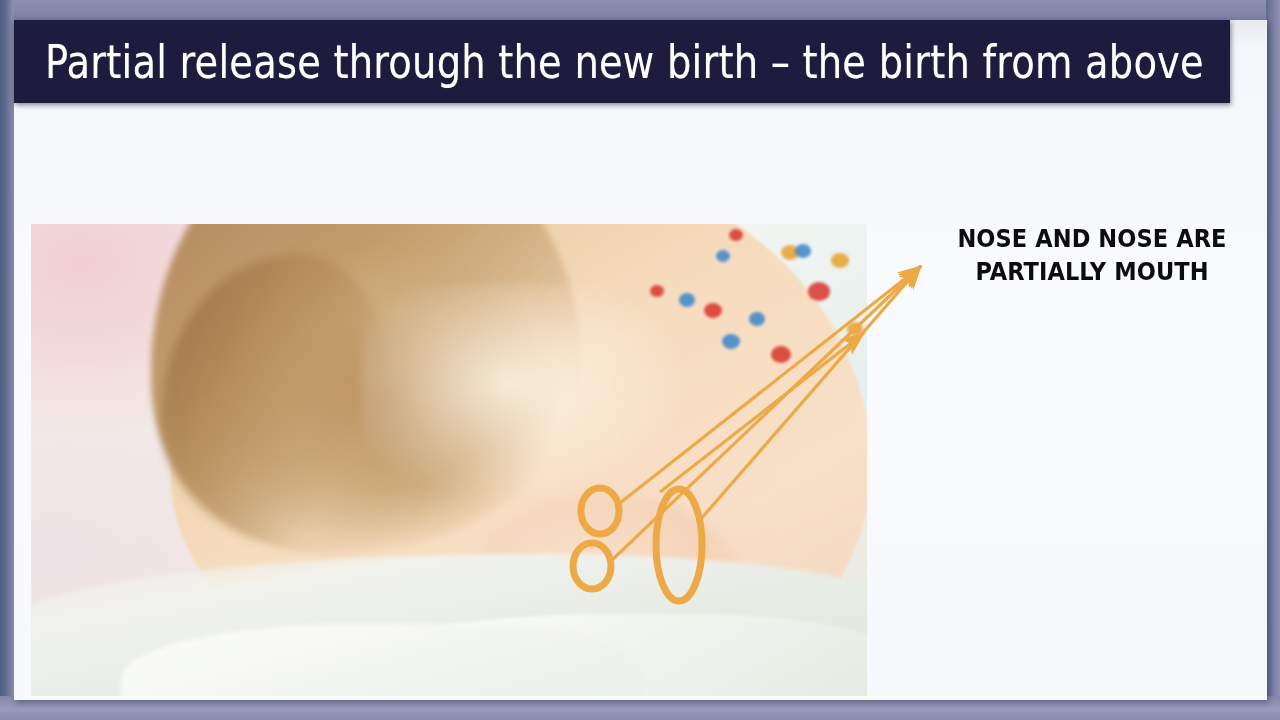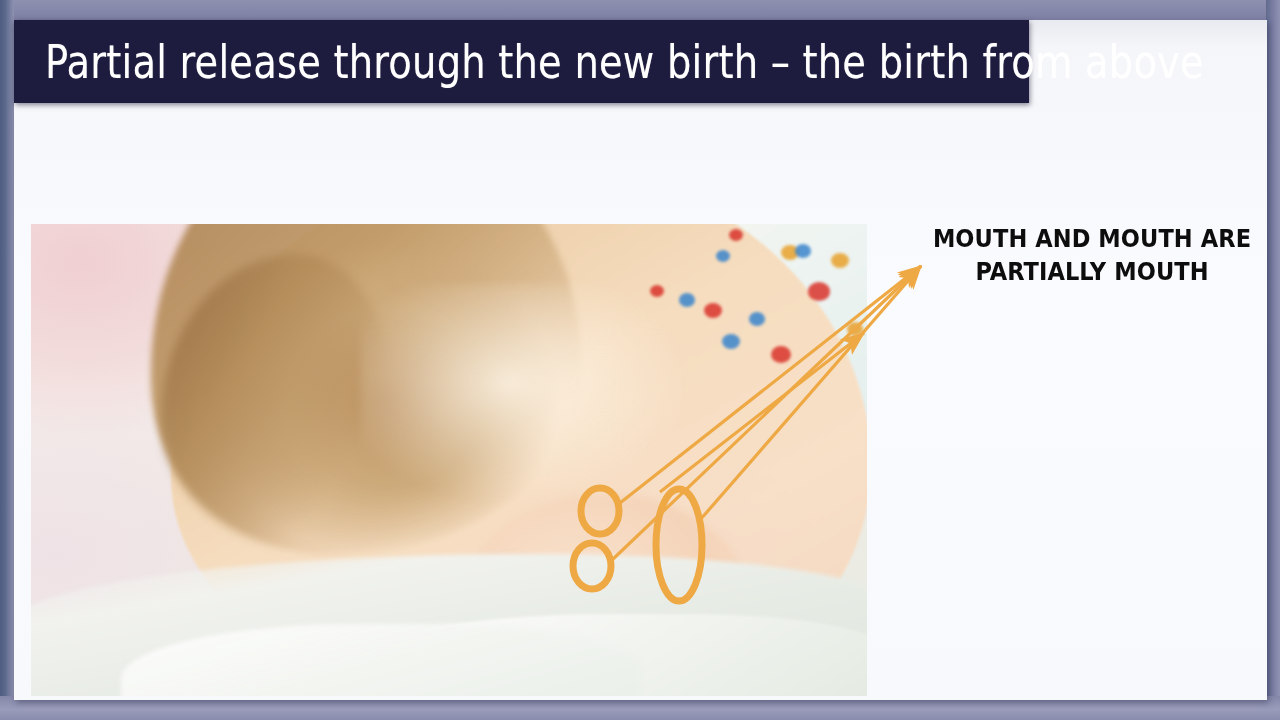--- a/index.html
+++ b/index.html
@@ -50,21 +50,21 @@
     height: 680px;
     background: linear-gradient(180deg, #e9eaef 0%, #f5f6fa 4%, #fafbfe 40%, #f8f9fd 100%);
     box-shadow: 2px 3px 6px rgba(30,30,60,0.35);
   }
 
   
   #title-bar {
     position: absolute;
     left: 14px;
     top: 20px;
-    width: 1015px;
+    width: 1216px;
     height: 83px;
     background: #1d1b3e;
     box-shadow: 1px 2px 5px rgba(20,20,45,0.5);
   }
   #title-text {
     position: absolute;
     left: 31px;
     top: 50%;
     transform: translateY(-50%);
     color: #ffffff;
@@ -298,17 +298,17 @@
         <line x1="660" y1="492" x2="864" y2="333" stroke="#eea945" stroke-width="3.2" marker-end="url(#arrowhead)"></line>
       </g>
     <g id="shape-group">
         <ellipse cx="600" cy="511" rx="19" ry="23" fill="none" stroke="#eea945" stroke-width="7"></ellipse>
         <ellipse cx="592" cy="566" rx="19" ry="23" fill="none" stroke="#eea945" stroke-width="7"></ellipse>
         <ellipse cx="679" cy="545" rx="23" ry="56" fill="none" stroke="#eea945" stroke-width="7"></ellipse>
       </g>
   </svg>
 
   <div id="callout-label">
-    <span class="callout-line">MOUTH AND MOUTH ARE</span>
+    <span class="callout-line">NOSE AND NOSE ARE</span>
     <span class="callout-line">PARTIALLY MOUTH</span>
   </div>
 
 </div>
 
 </body></html>

